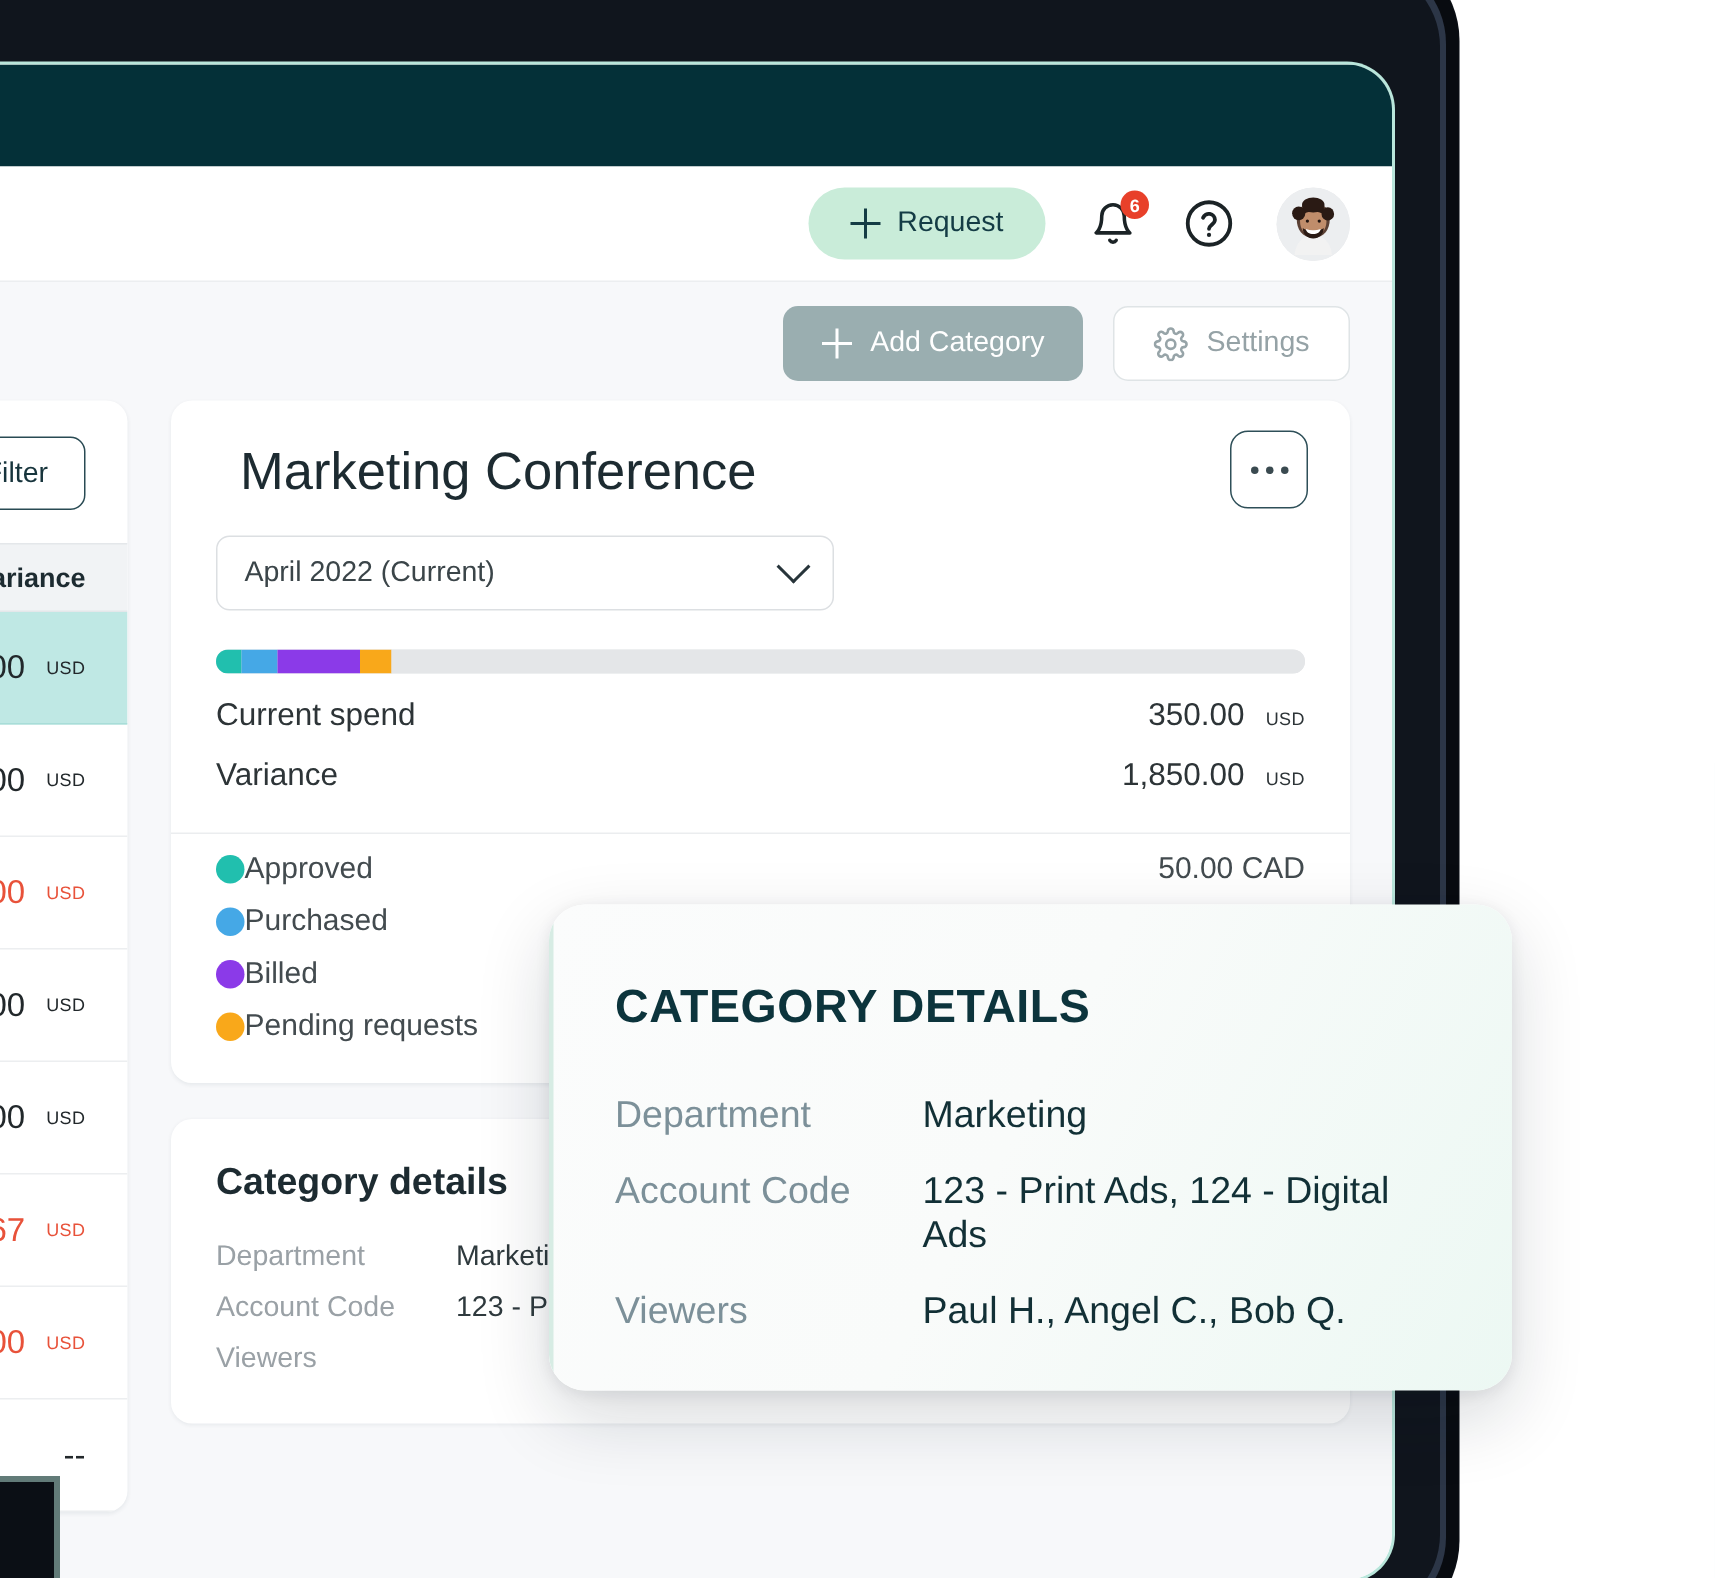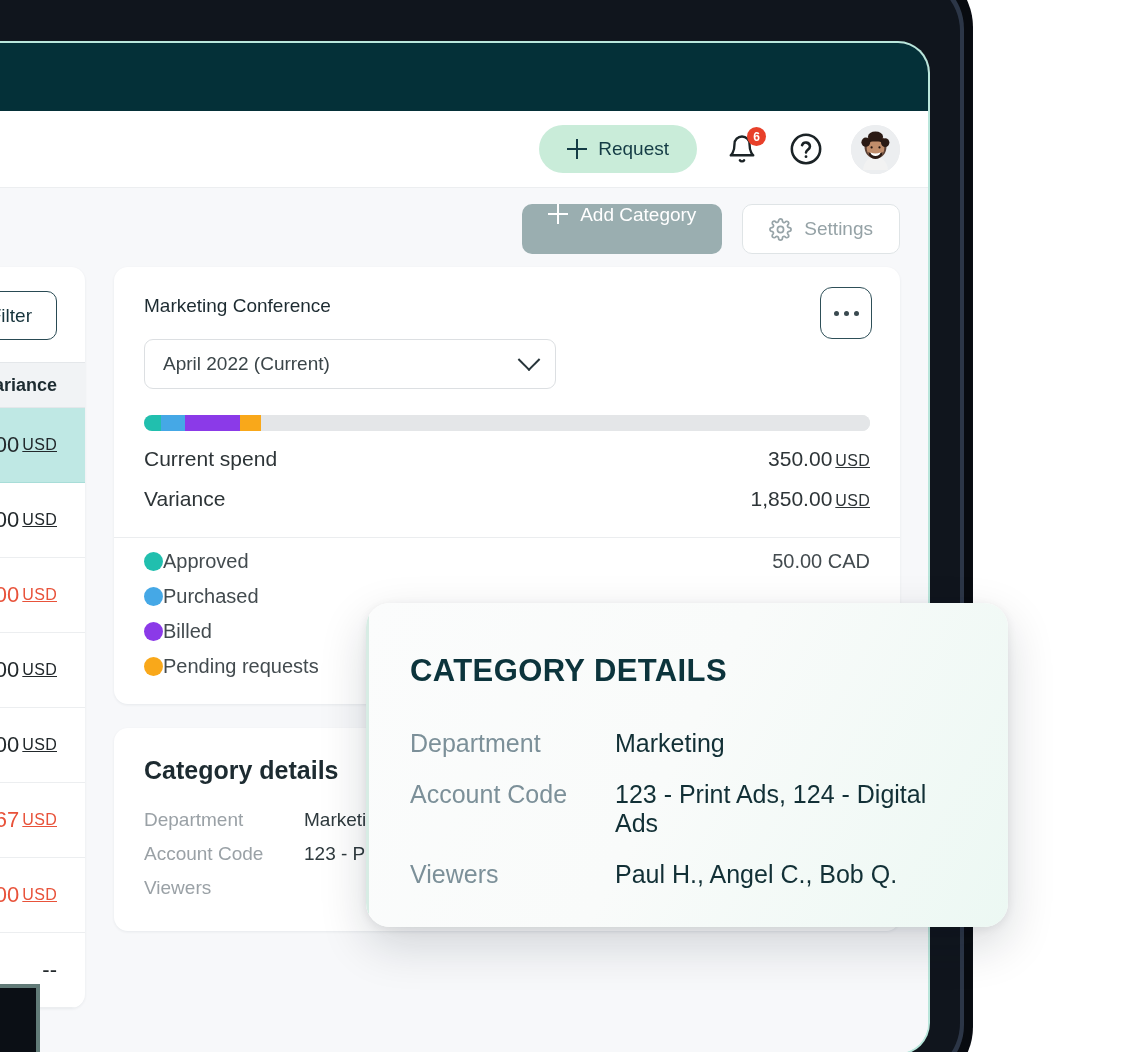--- a/index.html
+++ b/index.html
@@ -153,20 +153,21 @@
     position: relative;
   }
   .action-row {
     display: flex;
     justify-content: flex-end;
     gap: 20px;
     padding: 16px 28px 0 0;
   }
   .btn-primary {
     display: flex;
+    align-items: center;
     gap: 12px;
     background: #9aaeb0;
     color: #ffffff;
     border: none;
     border-radius: 10px;
     height: 50px;
     padding: 0 26px;
     font-size: 19px;
     font-family: "Liberation Sans", sans-serif;
     cursor: pointer;
@@ -245,40 +246,39 @@
     font-size: 22px;
     color: #22282b;
     box-sizing: border-box;
   }
   .tbl-row.sel {
     background: #bfe8e4;
     border-bottom: 1px solid #a8ddd8;
   }
   .tbl-row.neg { color: #e8523a; }
   .cur {
-    font-size: 16px;
-    margin-left: 3px;
+    font-size: 12px;
+    margin-left: 14px;
     letter-spacing: .3px;
-    text-decoration: underline;
   }
 
   
   .main-col { flex: 1; min-width: 0; }
   .card {
     background: #ffffff;
     border-radius: 14px;
     box-shadow: 0 1px 3px rgba(20,40,60,.07);
     padding: 28px 30px 26px 30px;
     position: relative;
   }
   .card + .card { margin-top: 24px; }
   .card-title {
-    font-size: 19px;
+    font-size: 35px;
     color: #1d2b31;
-    margin: 0 0 22px 0;
+    margin: 0 0 22px 16px;
     font-weight: normal;
   }
   .kebab {
     position: absolute;
     right: 28px;
     top: 20px;
     width: 50px;
     height: 50px;
     border: 1px solid #2e4f58;
     border-radius: 12px;

